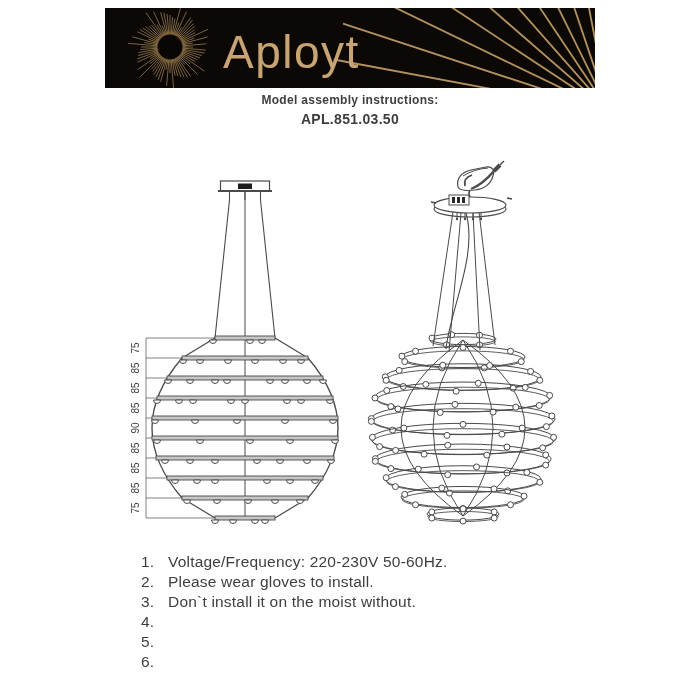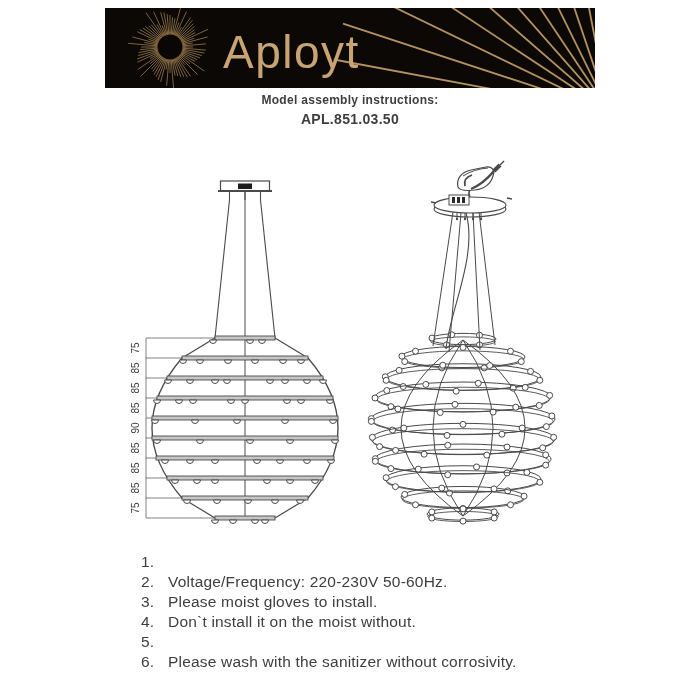--- a/index.html
+++ b/index.html
@@ -15,21 +15,21 @@
 
   .heading{position:absolute;left:105px;top:91px;width:490px;text-align:center;color:#3e3e3e;}
   .heading .h1{font-size:12px;font-weight:600;letter-spacing:.3px;line-height:19px;}
   .heading .h2{font-size:14px;font-weight:600;letter-spacing:.3px;line-height:19px;}
 
   #diagram-svg{position:absolute;left:100px;top:148px;}
 
   .instructions{position:absolute;left:141px;top:553px;width:450px;color:#3e3e3e;}
   .instr-row{display:flex;align-items:flex-start;height:20px;font-size:15.5px;font-weight:500;letter-spacing:.2px;}
   .instr-num{width:27px;flex:0 0 27px;}
-  .instr-text{flex:1;white-space:nowrap;margin-top:20px;}
+  .instr-text{flex:1;white-space:nowrap;}
 </style>
 </head>
 <body>
 
 <div class="page">
 
   <div class="banner">
     <svg id="banner-art" width="490" height="80" viewBox="0 0 490 80">
         <g>
           <line x1="504" y1="103" x2="224.38373026871932" y2="88.3459322519758" stroke="#bd9a62" stroke-width="1.8" opacity="0.95"></line>
@@ -382,31 +382,30 @@
       </g>
     </svg>
 
   <div class="instructions" id="instr-list">
       <div class="instr-row">
         <span class="instr-num">1.</span>
         <span class="instr-text">Voltage/Frequency: 220-230V 50-60Hz.</span>
       </div>
       <div class="instr-row">
         <span class="instr-num">2.</span>
-        <span class="instr-text">Please moist gloves to install.</span>
+        <span class="instr-text">Please wear gloves to install.</span>
       </div>
       <div class="instr-row">
         <span class="instr-num">3.</span>
         <span class="instr-text">Don`t install it on the moist without.</span>
       </div>
       <div class="instr-row">
         <span class="instr-num">4.</span>
       </div>
       <div class="instr-row">
         <span class="instr-num">5.</span>
-        <span class="instr-text">Please wash with the sanitizer without corrosivity.</span>
       </div>
       <div class="instr-row">
         <span class="instr-num">6.</span>
       </div>
     </div>
 
 </div>
 
 </body></html>

